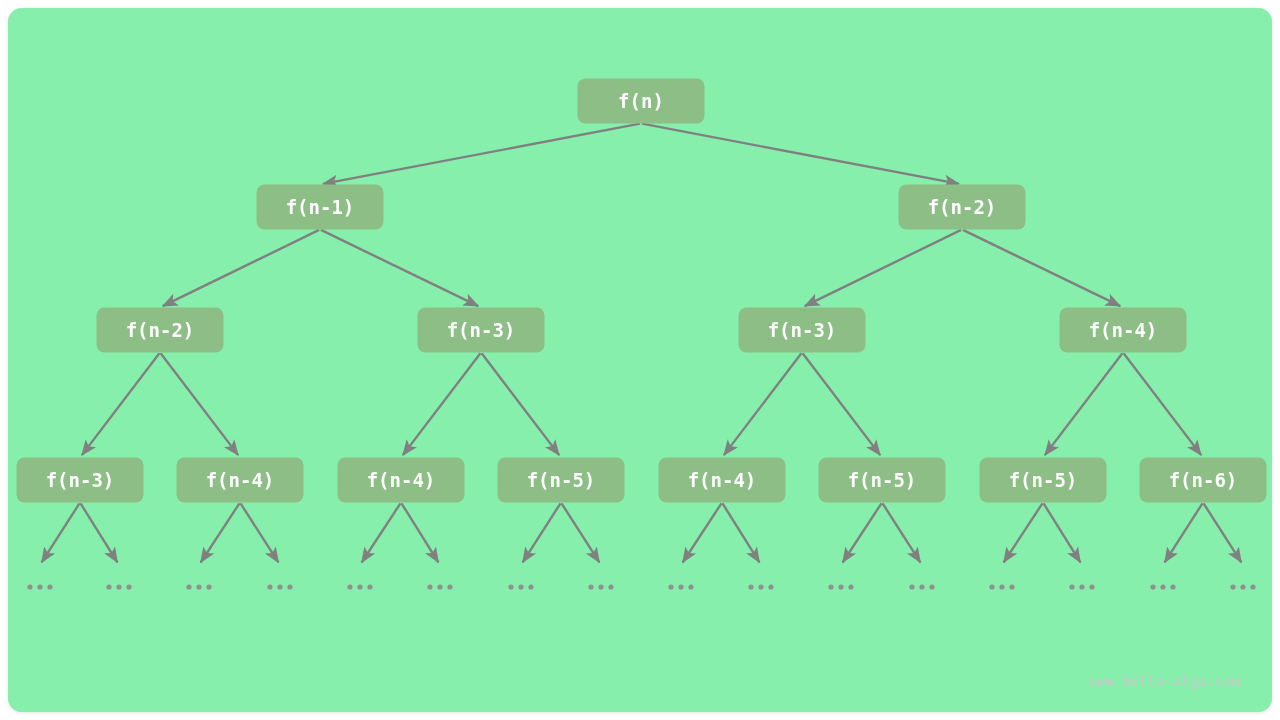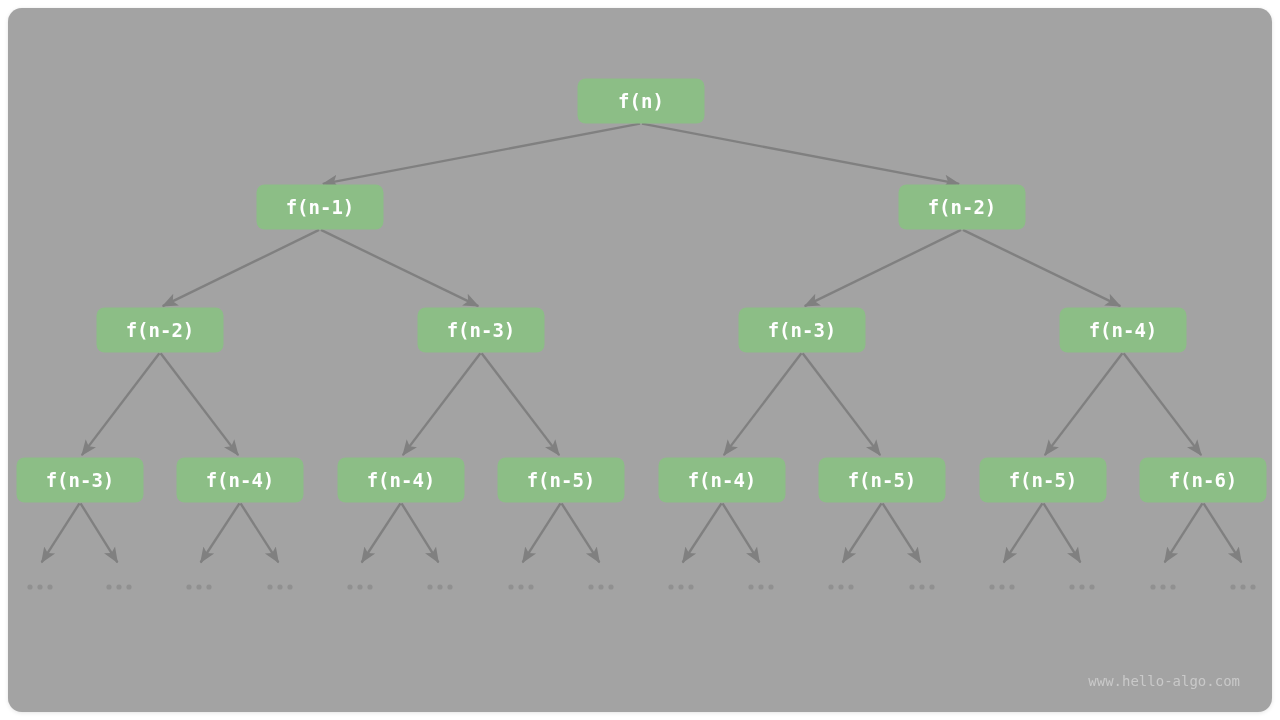--- a/index.html
+++ b/index.html
@@ -10,21 +10,21 @@
     background: #ffffff;
     font-family: "DejaVu Sans Mono", monospace;
     overflow: hidden;
   }
   #card {
     position: absolute;
     left: 8px;
     top: 8px;
     width: 1264px;
     height: 704px;
-    background: #a3a3a3;
+    background: #86efac;
     border-radius: 14px;
     box-shadow: 0 1px 4px rgba(0,0,0,0.10), 0 0 1px rgba(0,0,0,0.08);
     overflow: hidden;
   }
   #tree-svg {
     position: absolute;
     left: 0;
     top: 0;
   }
   .node-rect {

